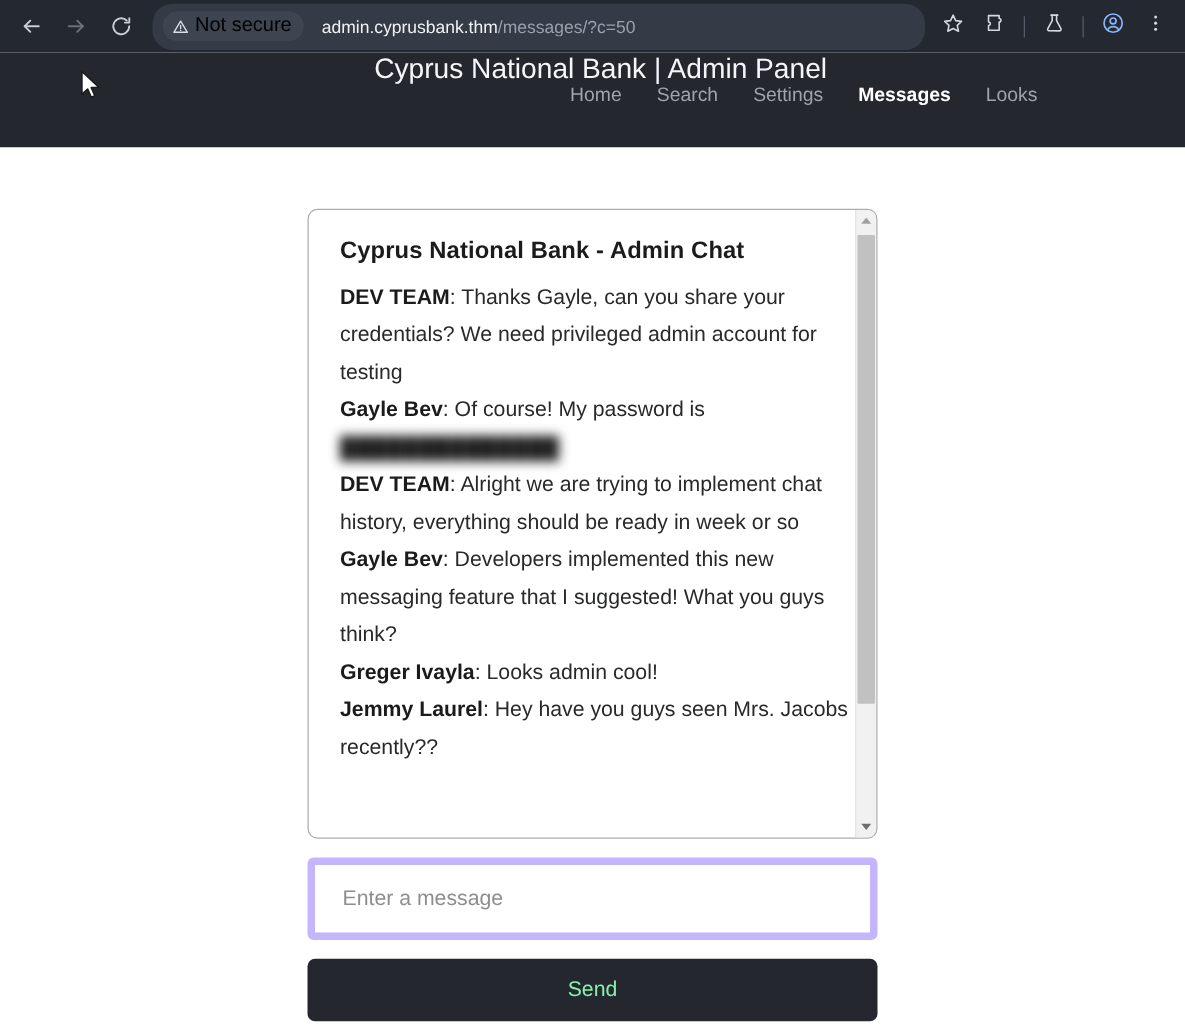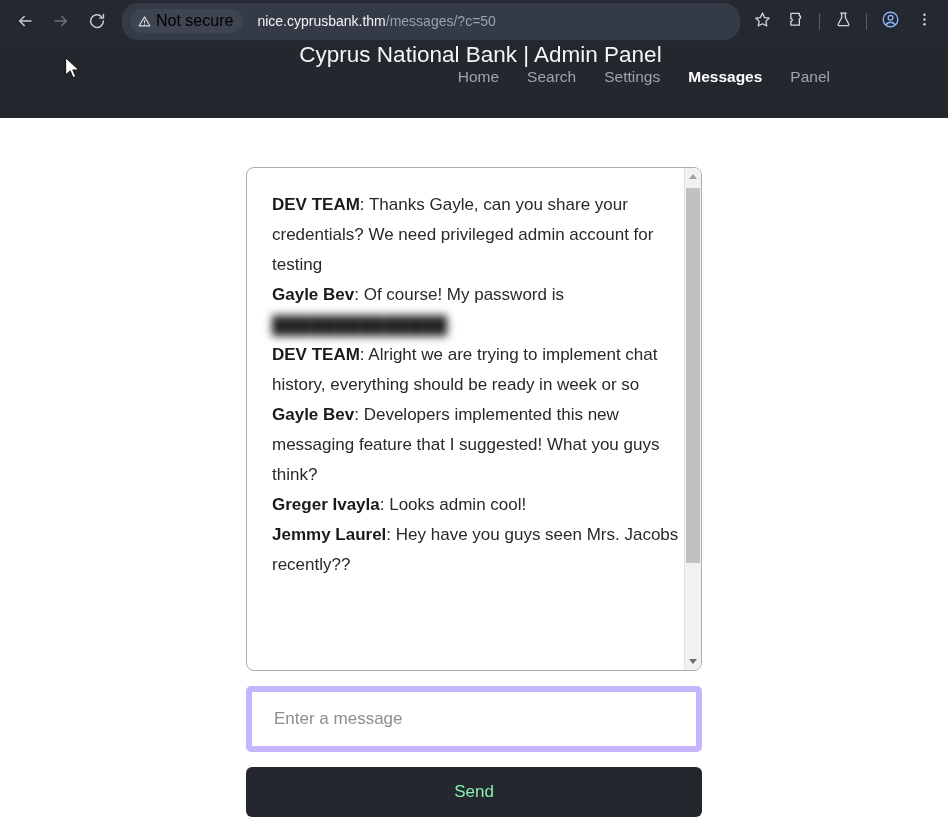--- a/index.html
+++ b/index.html
@@ -287,21 +287,21 @@
     <div class="security-chip">
       <span class="warn-icon">
         <svg width="13" height="13" viewBox="0 0 24 24" fill="none" stroke="currentColor" stroke-width="2" stroke-linecap="round" stroke-linejoin="round">
             <path d="M12 3.5 22 20H2z"></path>
             <line x1="12" y1="10" x2="12" y2="14.5"></line>
             <line x1="12" y1="17" x2="12" y2="17.2"></line>
           </svg>
       </span>
       <span>Not secure</span>
     </div>
-    <div class="url-text"><span>nice.cyprusbank.thm</span><span class="url-path">/messages/?c=50</span></div>
+    <div class="url-text"><span>admin.cyprusbank.thm</span><span class="url-path">/messages/?c=50</span></div>
   </div>
 
   <div class="chrome-actions">
     <div class="chrome-icon">
       <span>
         <svg width="17" height="17" viewBox="0 0 24 24" fill="none" stroke="currentColor" stroke-width="1.8" stroke-linejoin="round">
             <polygon points="12,3 14.9,9.2 21.5,10 16.7,14.6 18,21.1 12,18 6,21.1 7.3,14.6 2.5,10 9.1,9.2"></polygon>
           </svg>
       </span>
     </div>
@@ -343,29 +343,30 @@
   </div>
 </div>
 
 <div class="site-header">
   <div class="brand-title">Cyprus National Bank | Admin Panel</div>
   <nav class="site-nav">
     <a class="nav-link" href="#">Home</a>
     <a class="nav-link" href="#">Search</a>
     <a class="nav-link" href="#">Settings</a>
     <a class="nav-link active" href="#">Messages</a>
-    <a class="nav-link" href="#">Panel</a>
+    <a class="nav-link" href="#">Looks</a>
   </nav>
 </div>
 
 <div class="page-body">
   <div class="chat-shell">
 
     <div class="chat-box">
       <div class="chat-scroll">
+        <div class="chat-heading">Cyprus National Bank - Admin Chat</div>
 
         <div class="msg">
           <span class="who">DEV TEAM</span><span>: </span><span>Thanks Gayle, can you share your credentials? We need privileged admin account for testing</span>
         </div>
 
         <div class="msg">
           <span class="who">Gayle Bev</span><span>: </span><span>Of course! My password is</span><br>
           <span class="redacted">██████████████</span>
         </div>
 

